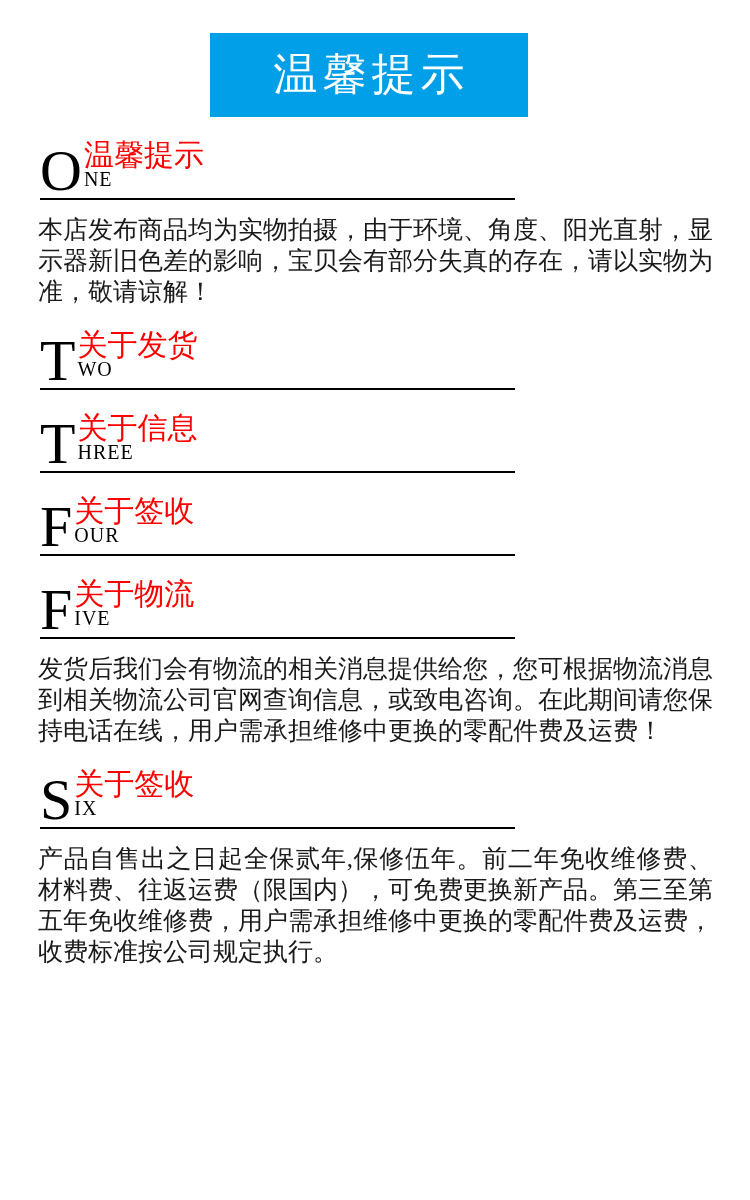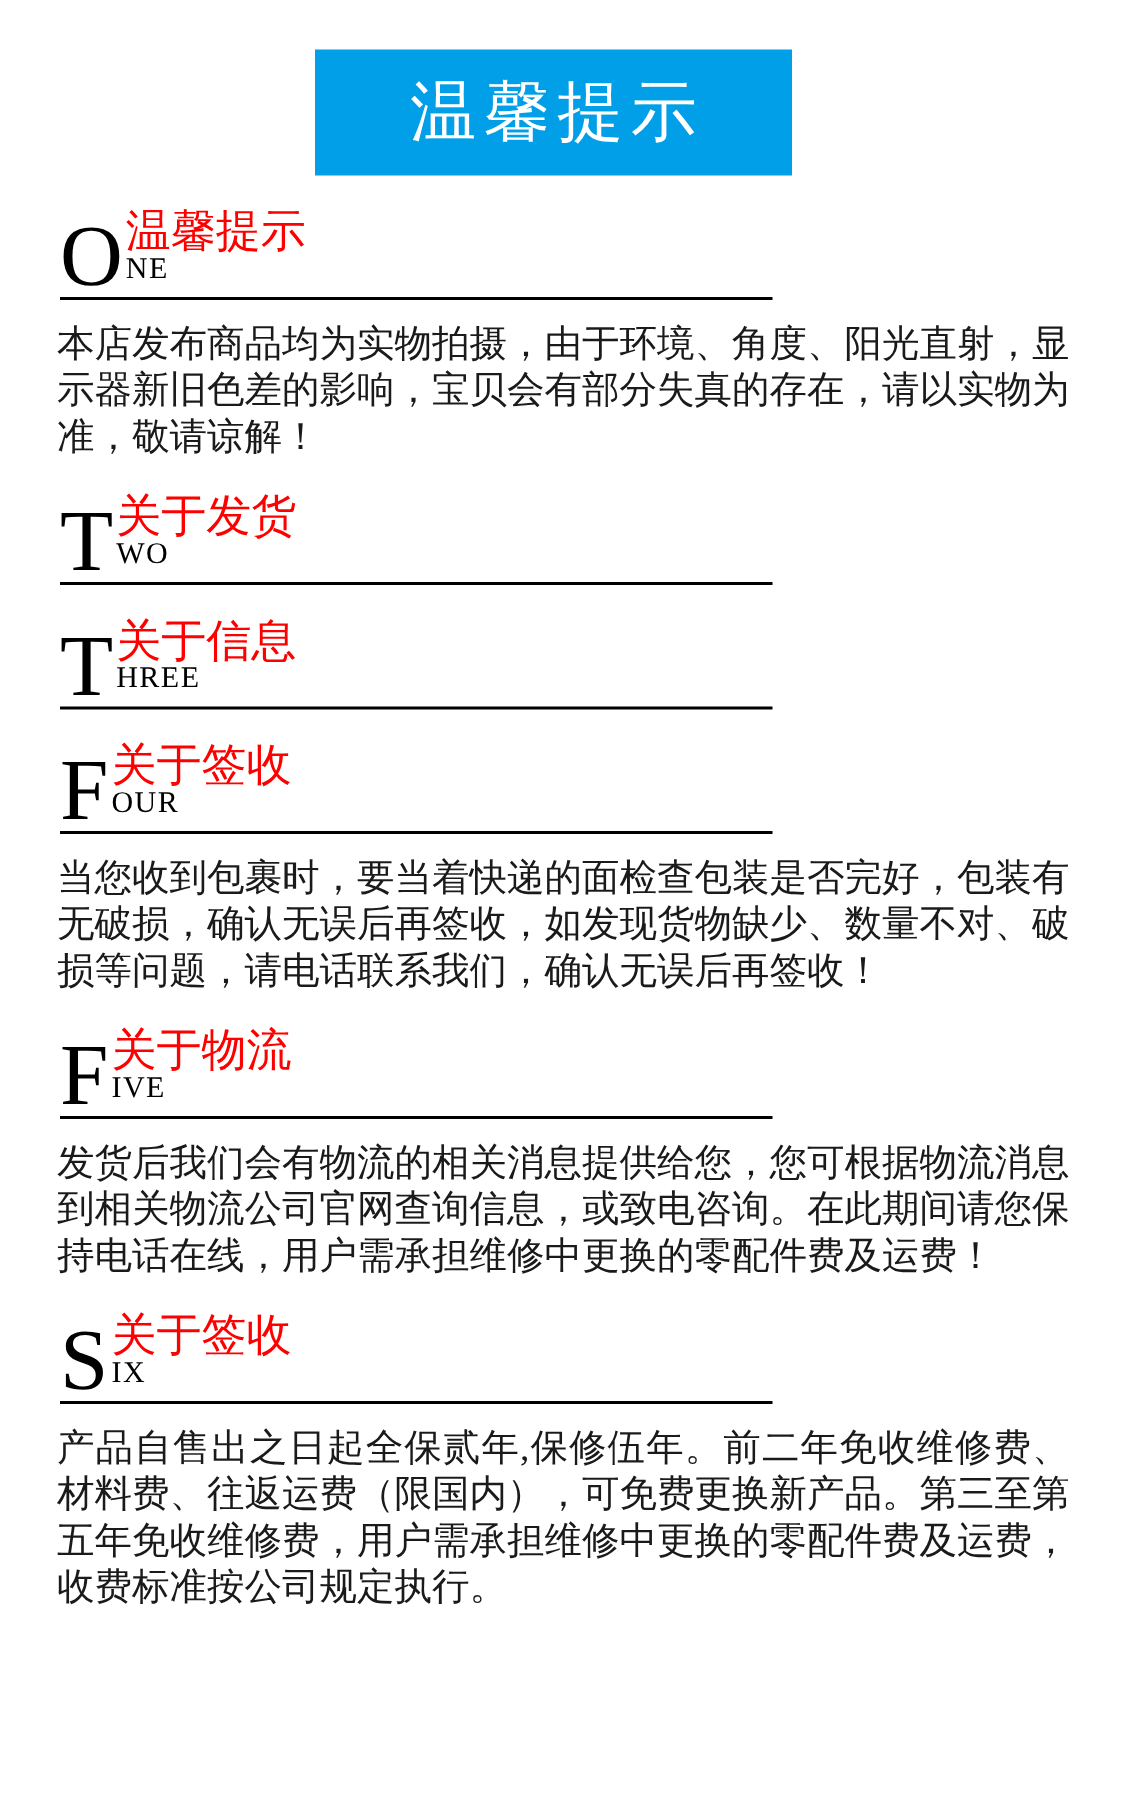--- a/index.html
+++ b/index.html
@@ -124,21 +124,20 @@
 
 <div class="section">
   <div class="section-head">
     <span class="big-letter">F</span>
     <span class="head-col">
       <span class="section-title">关于签收</span>
       <span class="word-rest">OUR</span>
     </span>
   </div>
   <div class="divider"></div>
-  <p class="section-body">当您收到包裹时，要当着快递的面检查包装是否完好，包装有无破损，确认无误后再签收，如发现货物缺少、数量不对、破损等问题，请电话联系我们，确认无误后再签收！</p>
 </div>
 
 <div class="section">
   <div class="section-head">
     <span class="big-letter">F</span>
     <span class="head-col">
       <span class="section-title">关于物流</span>
       <span class="word-rest">IVE</span>
     </span>
   </div>

